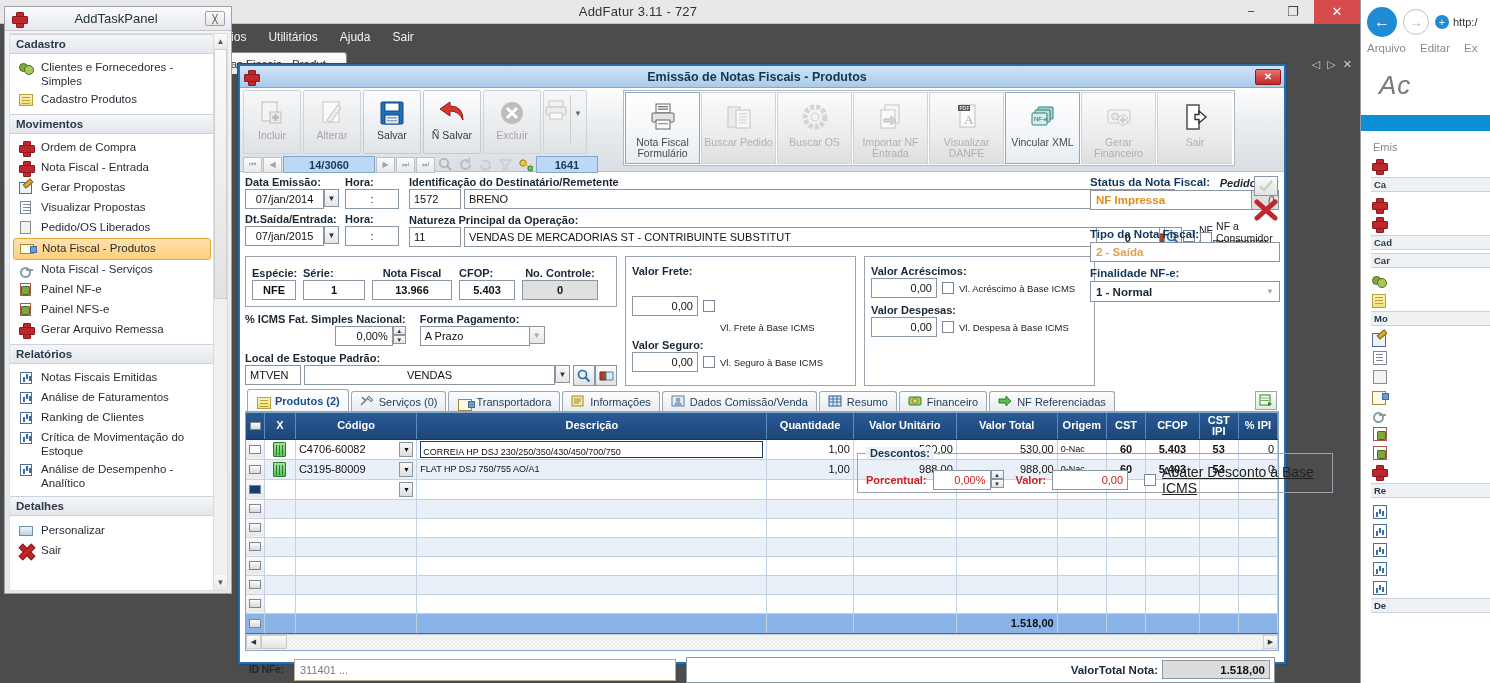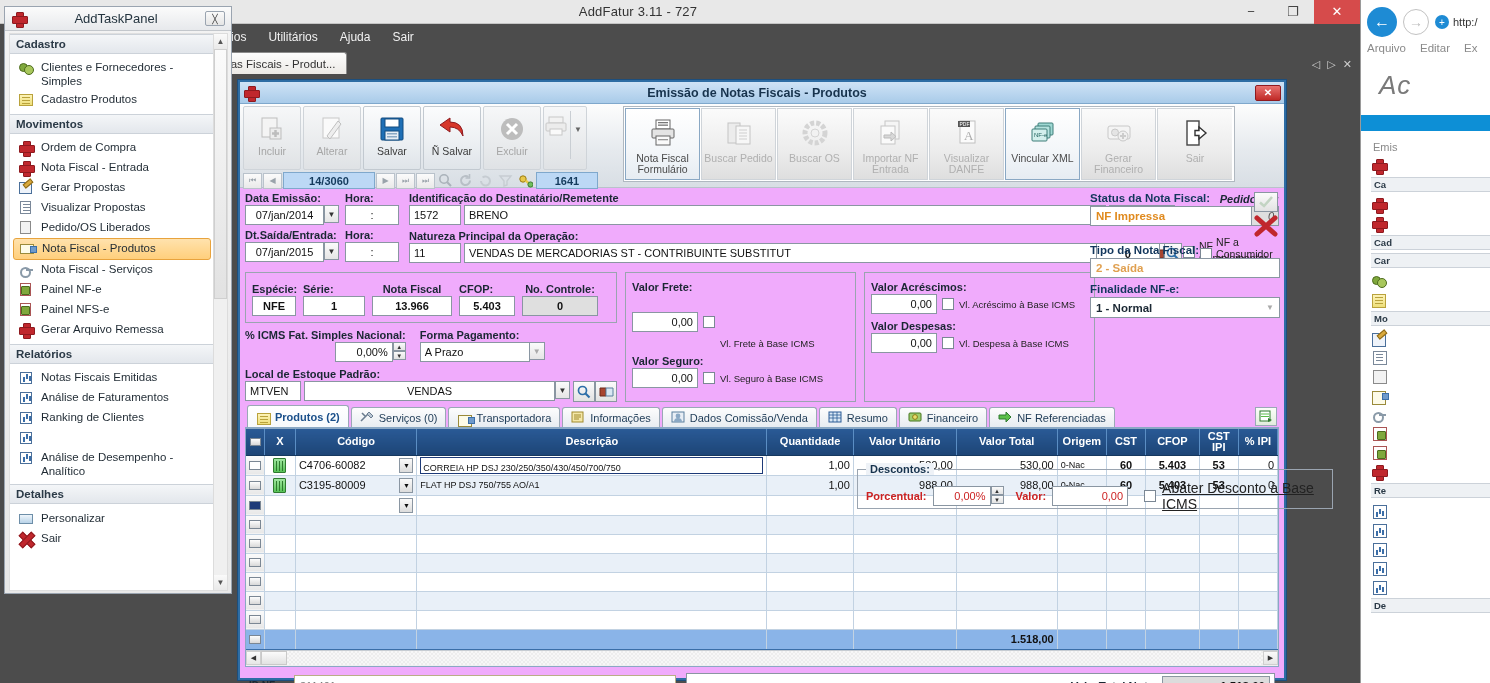--- a/index.html
+++ b/index.html
@@ -151,22 +151,22 @@
              background:#7fa83c;border:1px solid #4d6b1e;border-radius:1px;}
   .ico-perso { position:absolute; left:1px; top:3px; width:14px; height:10px;
              background: linear-gradient(#eef5fb,#b9d3e8); border:1px solid #6d8ea8;}
   .ico-xred { position:absolute; left:1px; top:1px; width:14px; height:14px;}
   .ico-xred::before,.ico-xred::after{content:'';position:absolute;left:-1px;top:5px;width:16px;height:4px;
              background:#c0272d;border:1px solid #8e1a1f;}
   .ico-xred::before{transform:rotate(45deg);} .ico-xred::after{transform:rotate(-45deg);}
 
   
   .mdi {
-    position: absolute; left: 238px; top: 80px; width: 1048px; height: 600px;
-    border: 2px solid #2e6da4; background: #f0abfc;
+    position: absolute; left: 238px; top: 64px; width: 1048px; height: 600px;
+    border: 2px solid #2e6da4; background: #ffffff;
     box-shadow: 0 0 0 1px #1d4e7c;
   }
   .mdi-title {
     height: 22px; display: flex; align-items: center; gap: 6px; padding: 0 3px;
     background: linear-gradient(#cfe3f6,#a9cbe9);
     border-bottom: 1px solid #7fa8cc;
   }
   .mdi-title .tcross { width: 16px; height: 16px; position: relative; flex: 0 0 16px; }
   .mdi-title-text { flex: 1; text-align: center; font-size: 12.5px; font-weight: bold; color: #17334d; }
   .mdi-close {
@@ -546,20 +546,21 @@
         <div class="tp-item">
           <span class="ico">
               <span class="ico-chart"></span>
             </span>
           <span>Ranking de Clientes</span>
         </div>
         <div class="tp-item">
           <span class="ico">
               <span class="ico-chart"></span>
             </span>
+          <span>Crítica de Movimentação do Estoque</span>
         </div>
         <div class="tp-item">
           <span class="ico">
               <span class="ico-chart"></span>
             </span>
           <span>Análise de Desempenho - Analítico</span>
         </div>
         <div style="height:4px"></div>
 
         <div class="tp-group-header">Detalhes</div>

